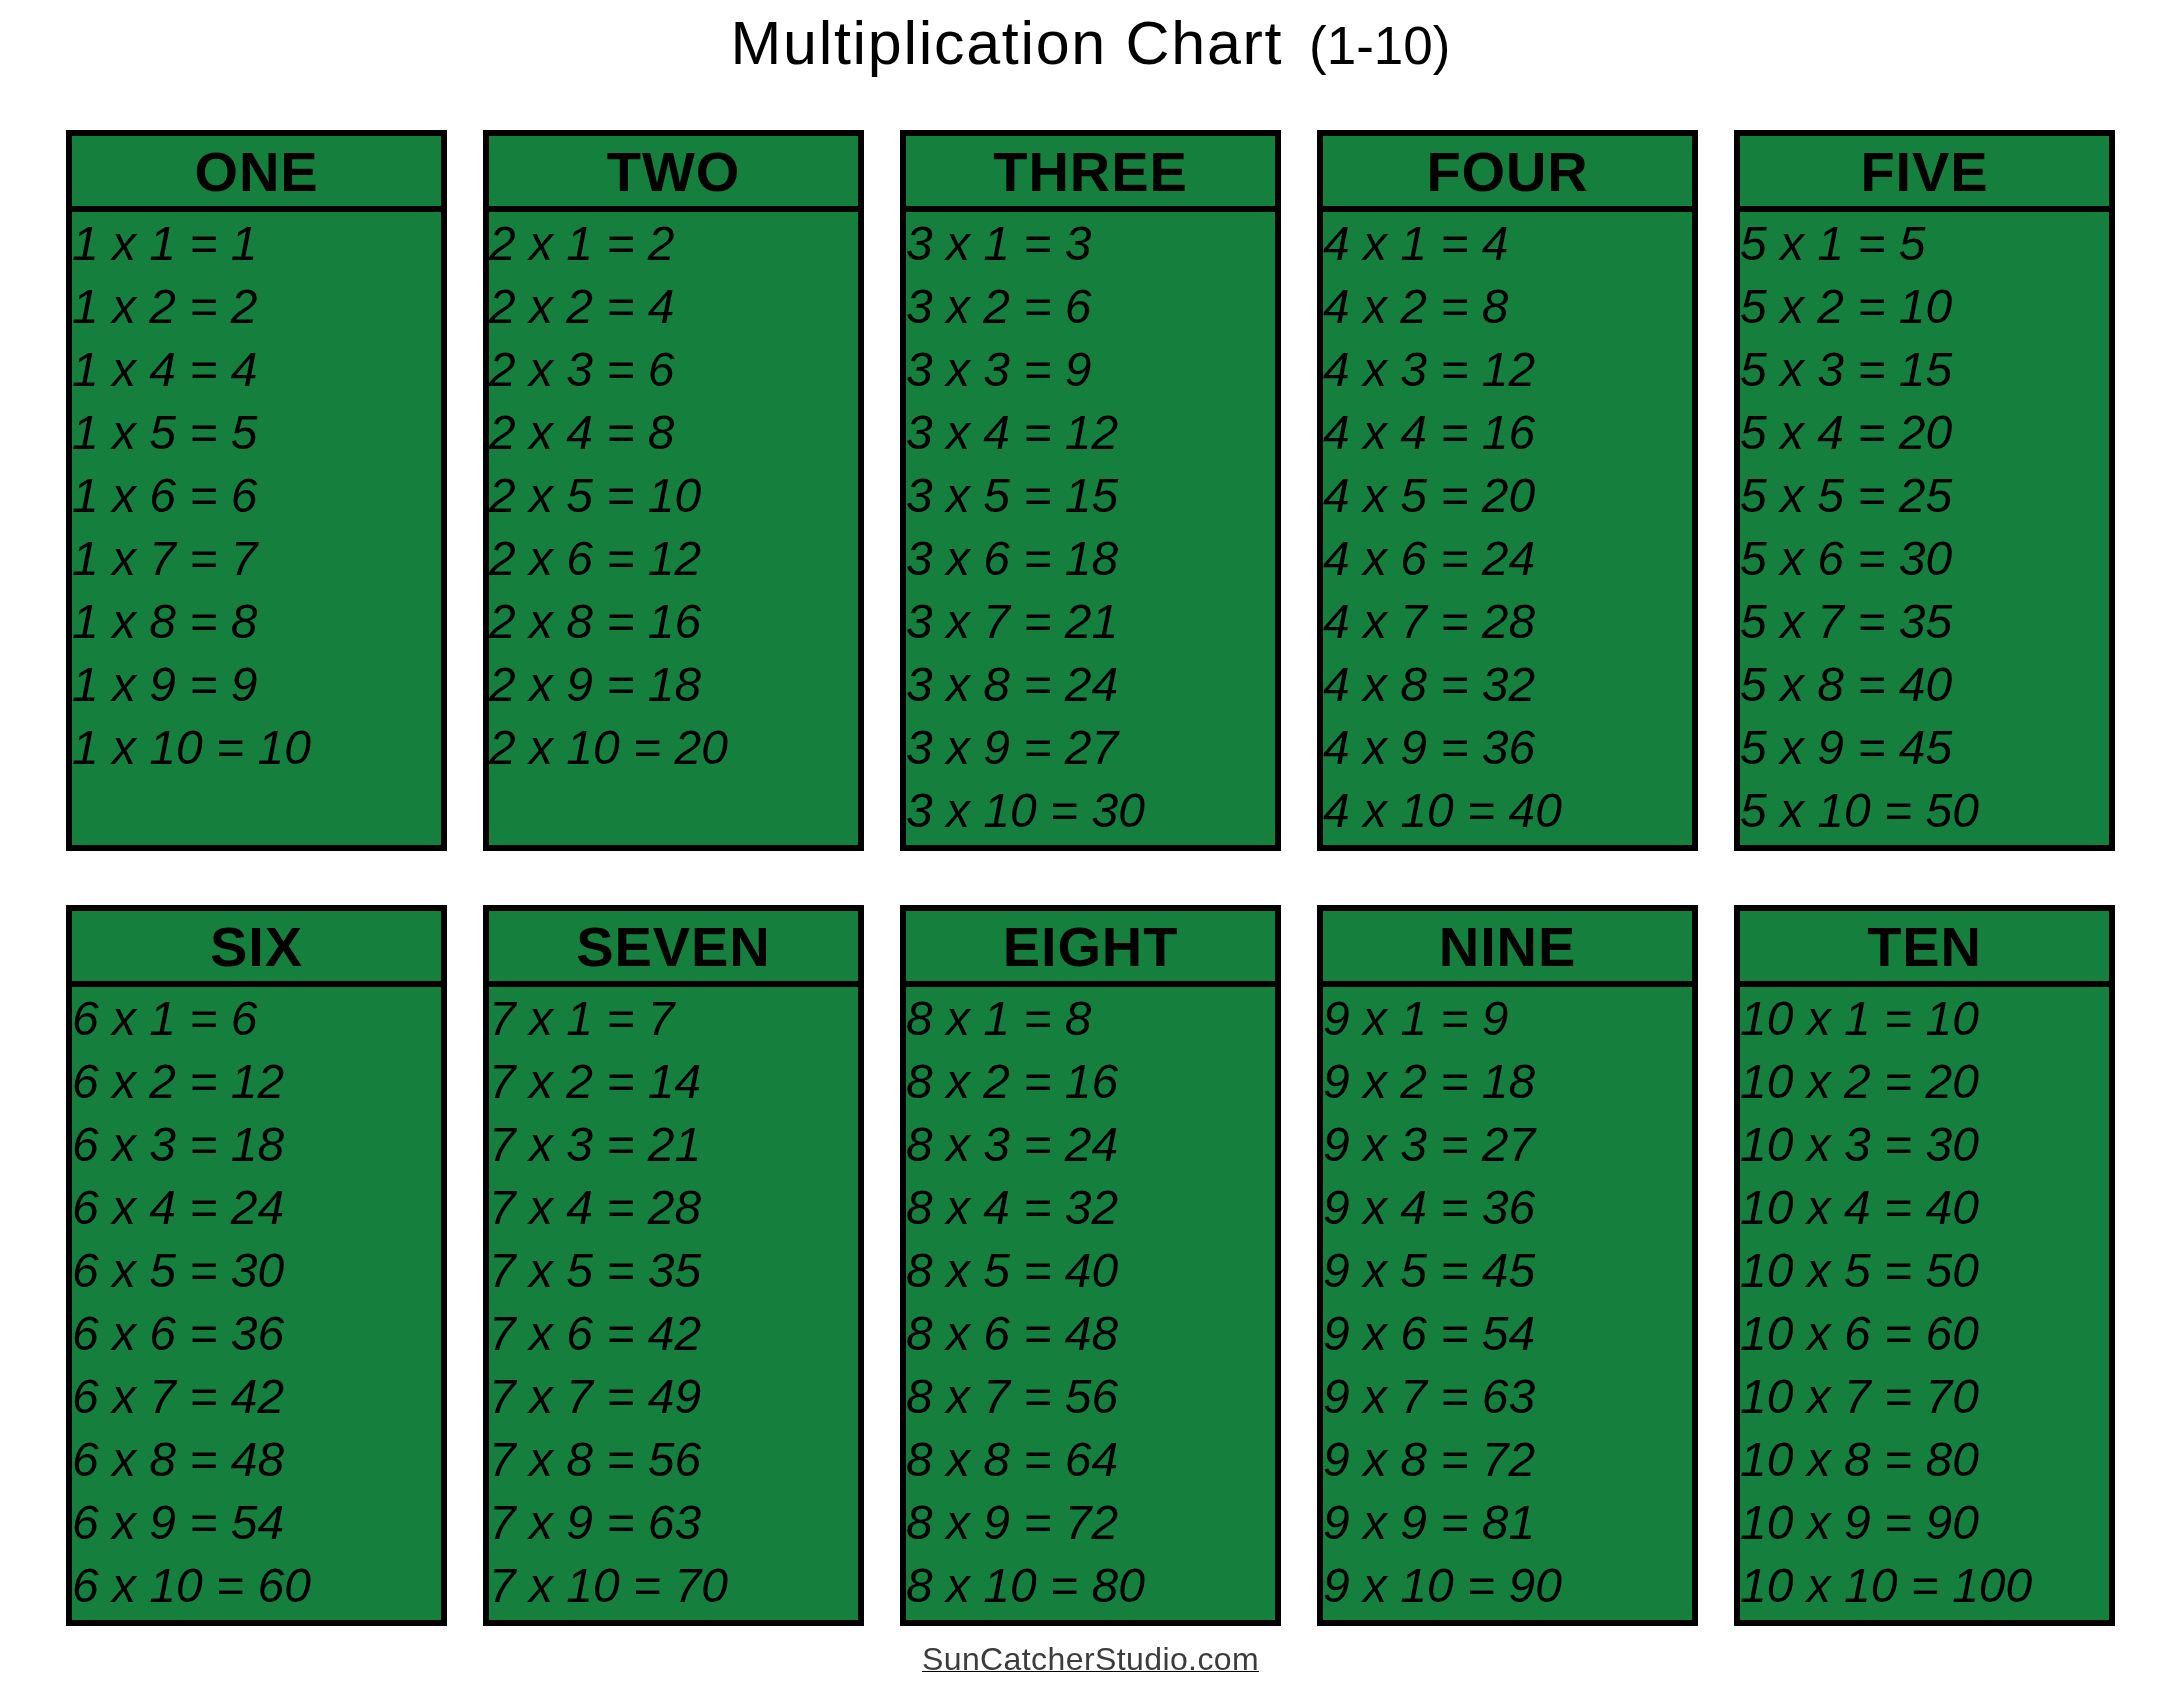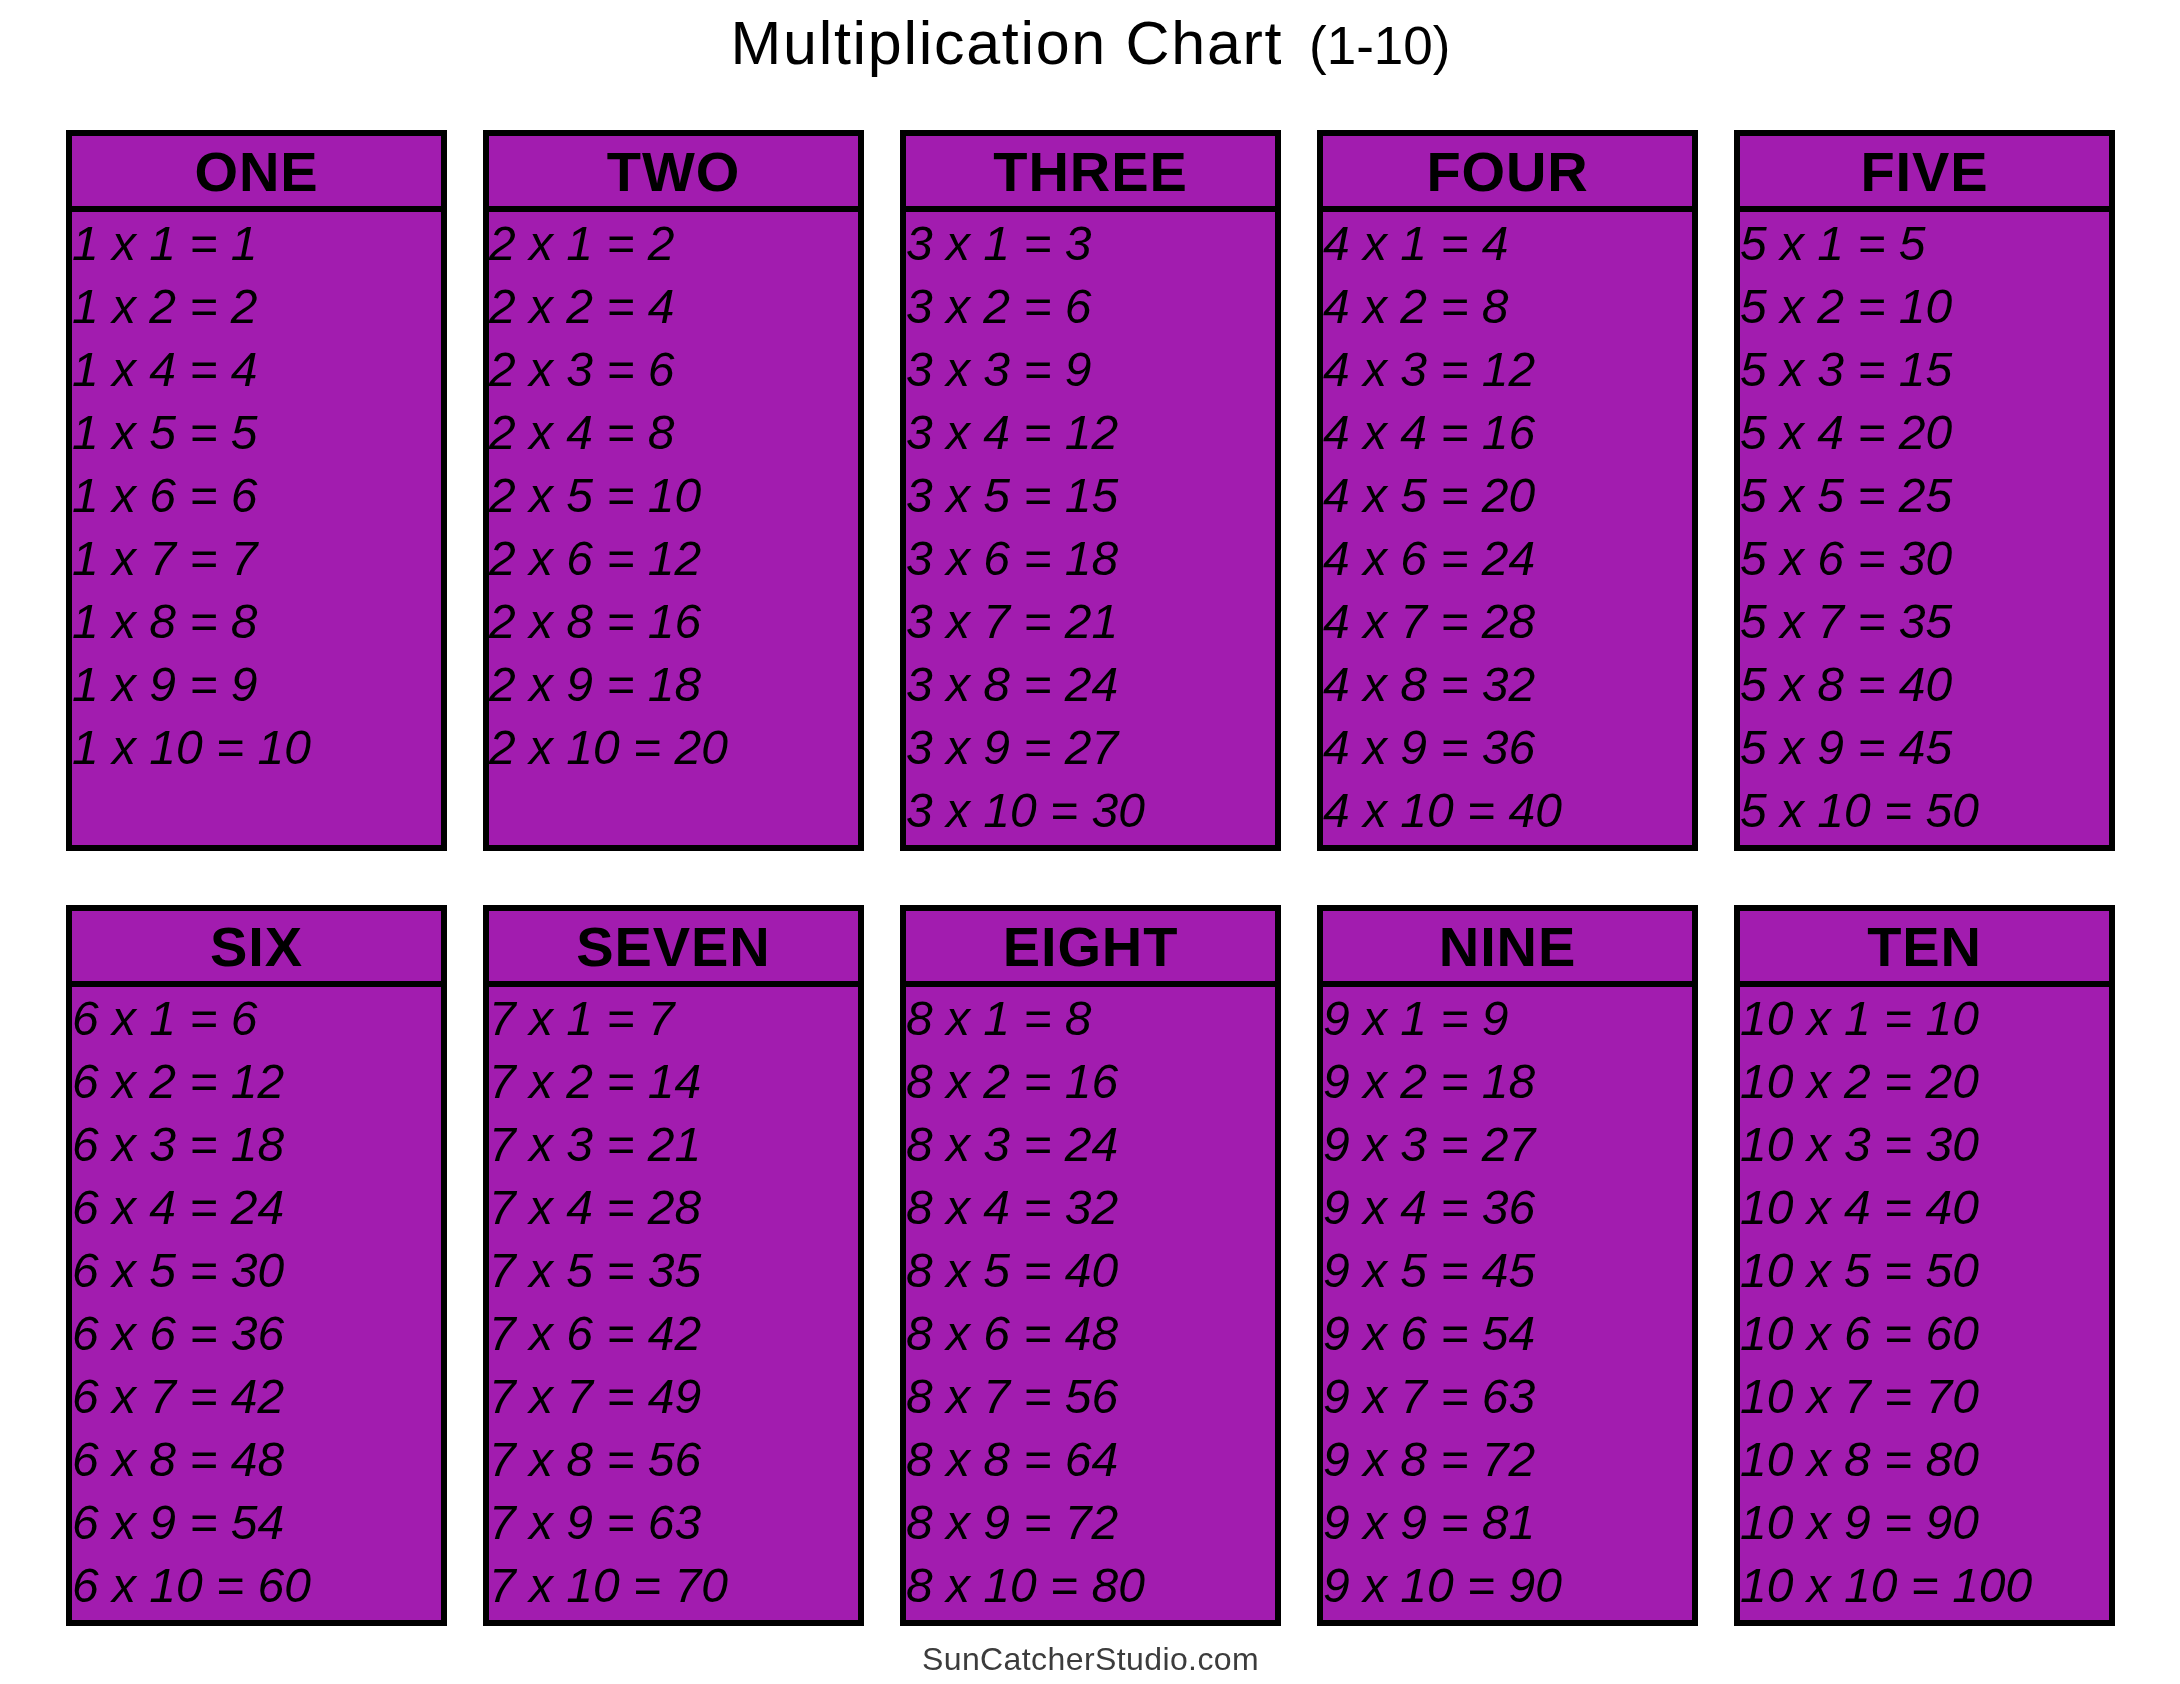--- a/index.html
+++ b/index.html
@@ -36,21 +36,21 @@
     margin: 55px 66px 0 66px;
     display: grid;
     grid-template-columns: repeat(5, 1fr);
     column-gap: 36px;
     row-gap: 54px;
   }
   .card {
     box-sizing: border-box;
     height: 721px;
     border: 6px solid #000000;
-    background: #a21caf;
+    background: #15803d;
   }
   .card-header {
     height: 70px;
     border-bottom: 6.8px solid #000000;
     display: flex;
     align-items: center;
     justify-content: center;
   }
   .card-title {
     font-size: 56px;
@@ -69,20 +69,21 @@
     text-align: left;
   }
   .fact-row {
     font-size: 48px;
     line-height: 63px;
     white-space: pre;
   }
   .page-footer {
     text-align: center;
     margin-top: 15.3px;
+    text-decoration: underline;
   }
   .credit {
     font-size: 32px;
     color: #3c3c3c;
     letter-spacing: 0.4px;
   }
 </style>
 </head>
 <body>
 

